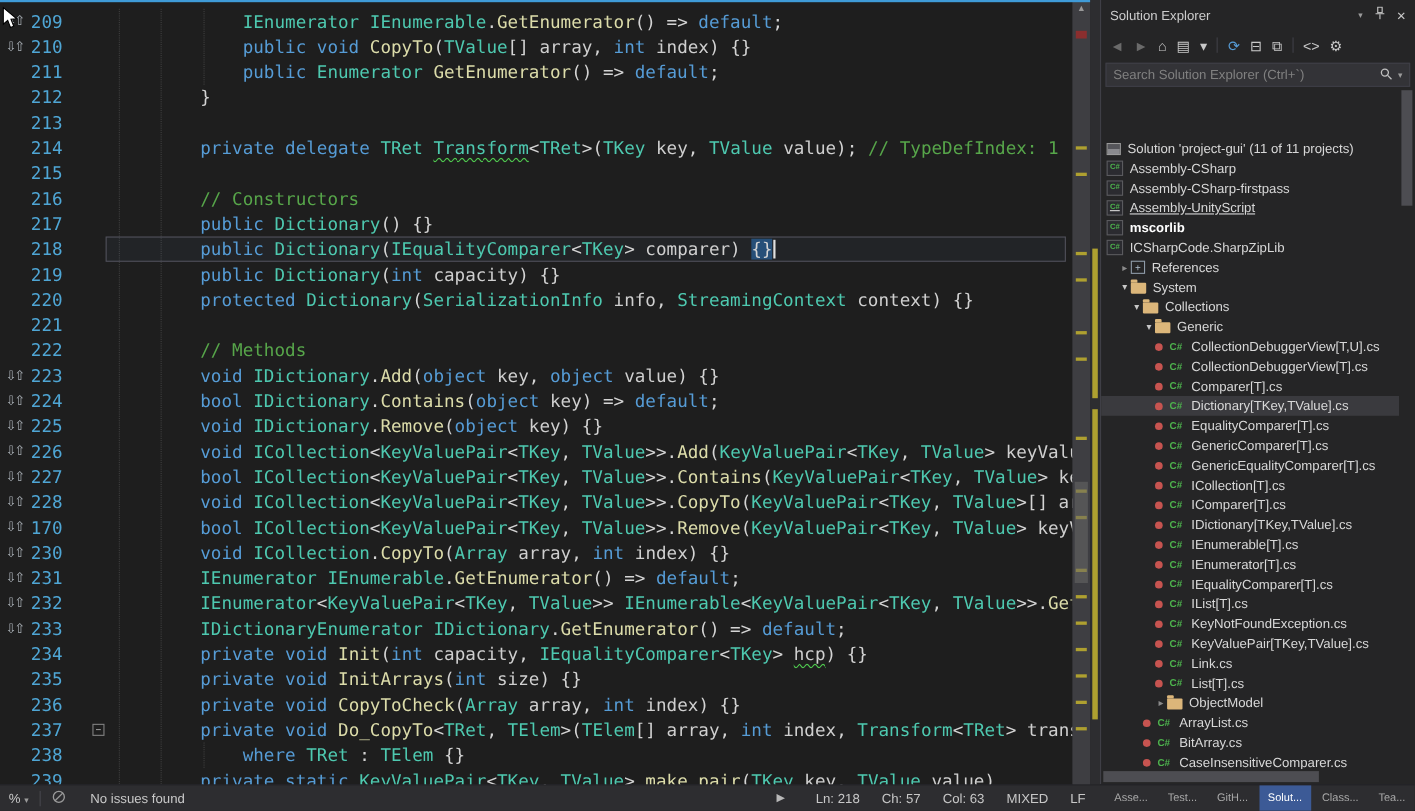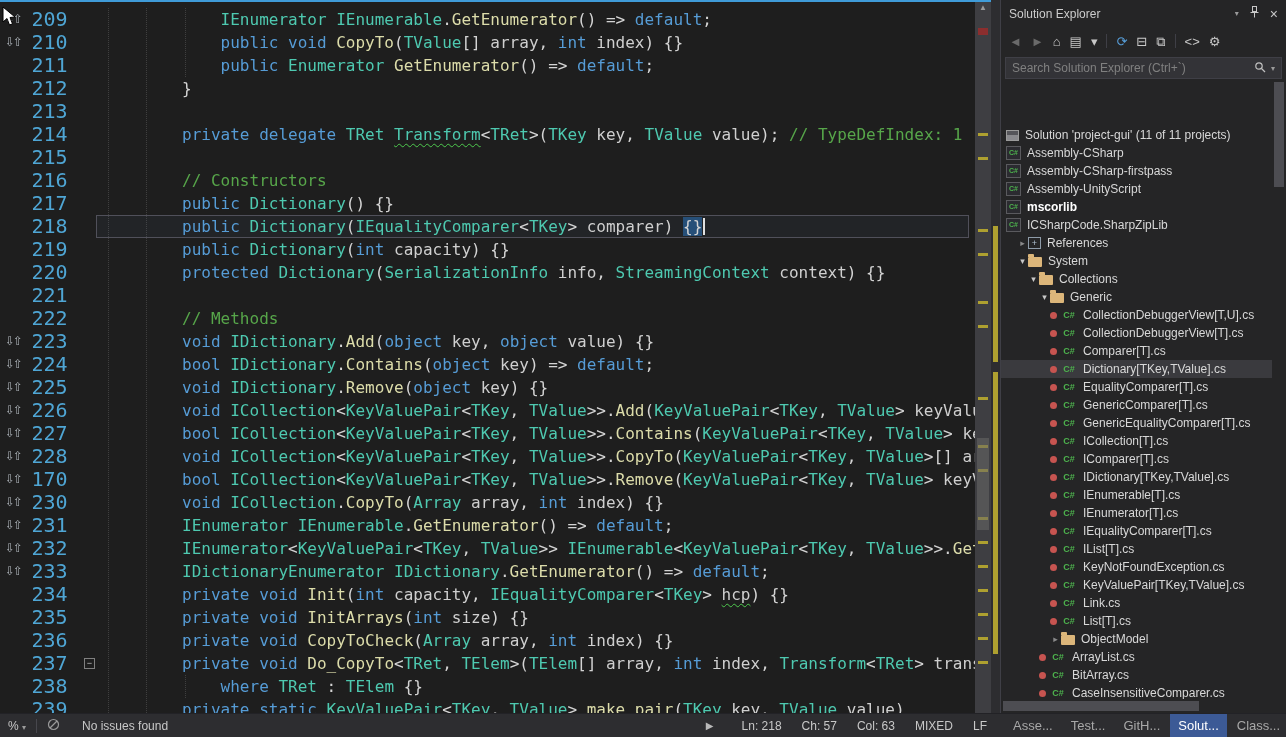--- a/index.html
+++ b/index.html
@@ -10,21 +10,21 @@
   
   #top-accent{position:absolute;left:0;top:0;width:991px;height:2px;background:var(--top-accent);z-index:40}
   #editor{position:absolute;left:0;top:0;width:975px;height:713px;background:var(--editor-bg);overflow:hidden}
   .guide{position:absolute;top:8px;bottom:0;width:0;border-left:1px dotted #3F3F3F;z-index:0}
   #g1{left:108px}#g2{left:146px}
   #g3{left:185px;bottom:auto;height:69px}
   #g3b{left:185px;top:675px;bottom:auto;height:23px}
   #code-lines{position:absolute;top:8px;left:0;z-index:1}
   .crow{display:flex;height:23px;line-height:23px;font-family:"DejaVu Sans Mono","Liberation Mono",monospace;font-size:16px;position:relative;width:975px;z-index:0}
   .gicon{width:28px;flex:none;font-family:"DejaVu Sans",sans-serif;font-size:12px;color:var(--gutter-icon);text-align:center;letter-spacing:-2px;padding-right:2px}
-  .gnum{width:48px;flex:none;text-align:center;color:var(--line-number);font-size:20px;padding-right:5px}
+  .gnum{width:48px;flex:none;text-align:left;color:var(--line-number);font-size:16px;padding-right:5px}
   .gout{width:29px;flex:none;position:relative}
   .foldbox{position:absolute;left:8px;top:6px;width:11px;height:11px;border:1px solid #808080;color:#C8C8C8;font-size:9px;line-height:9px;text-align:center;background:var(--editor-bg);font-family:"Liberation Sans",sans-serif}
   .ctext{color:var(--plain);white-space:pre}
   .tk{color:var(--keyword)}.tt{color:var(--type)}.tm{color:var(--method)}.tc{color:var(--comment)}.tp{color:var(--param)}.tw{color:var(--plain)}
   .tsel{background:var(--selection-bg)}
   .tq{text-decoration:underline;text-decoration-style:wavy;text-decoration-color:var(--squiggle);text-decoration-thickness:1px;text-underline-offset:3px}
   .cur::after{content:"";position:absolute;left:96px;right:6px;top:0;bottom:0;border:1px solid var(--current-line-border);background:rgba(110,150,210,0.05);pointer-events:none;z-index:-1}
   .cur{z-index:0;position:relative}
   .caret{display:inline-block;width:2px;height:17px;background:#E0E0E0;vertical-align:-3px;margin-left:1px}
   #mouse-cursor{position:absolute;left:2px;top:6px;z-index:99}
@@ -72,21 +72,21 @@
 
   
   #statusbar{position:absolute;left:0;top:713px;width:1286px;height:24px;background:var(--chrome-bg);border-top:1px solid #222226;display:flex;align-items:center;color:var(--status-text);font-size:12px}
   #sb-left{display:flex;align-items:center;gap:7px;padding-left:8px}
   .sb-sep{width:1px;height:14px;background:#47474D;margin:0 3px}
   #no-issues{display:flex;align-items:center;gap:22px}
   #sb-spacer{flex:1}
   #sb-play{color:#B8B8B8;font-size:10px;margin-right:28px}
   #sb-right{display:flex;gap:20px;margin-right:16px}
   #tabs{display:flex;gap:2px;width:283px;flex:none;height:100%;align-items:stretch;padding-left:2px}
-  .ptab{padding:0 8px;display:flex;align-items:center;color:#A8A8A8;font-size:13px}
+  .ptab{padding:0 8px;display:flex;align-items:center;color:#A8A8A8;font-size:10px}
   .ptab.active{background:var(--active-tab-bg);color:#FFFFFF}
 </style>
 </head>
 <body>
 
 <div id="top-accent"></div>
 
 <div id="editor">
   <div class="guide" id="g1"></div>
   <div class="guide" id="g2"></div>
@@ -357,21 +357,21 @@
         <span class="tlabel">Solution 'project-gui' (11 of 11 projects)</span>
       </div>
       <div class="trow" style="padding-left: 5px;">
         <span class="ic ic-project">C#</span>
         <span class="tlabel">Assembly-CSharp</span>
       </div>
       <div class="trow" style="padding-left: 5px;">
         <span class="ic ic-project">C#</span>
         <span class="tlabel">Assembly-CSharp-firstpass</span>
       </div>
-      <div class="trow" style="padding-left: 5px;">
+      <div class="trow" style="padding-left: 5px; text-decoration: underline;">
         <span class="ic ic-project">C#</span>
         <span class="tlabel">Assembly-UnityScript</span>
       </div>
       <div class="trow bold" style="padding-left: 5px;">
         <span class="ic ic-project">C#</span>
         <span class="tlabel">mscorlib</span>
       </div>
       <div class="trow" style="padding-left: 5px;">
         <span class="ic ic-project">C#</span>
         <span class="tlabel">ICSharpCode.SharpZipLib</span>

